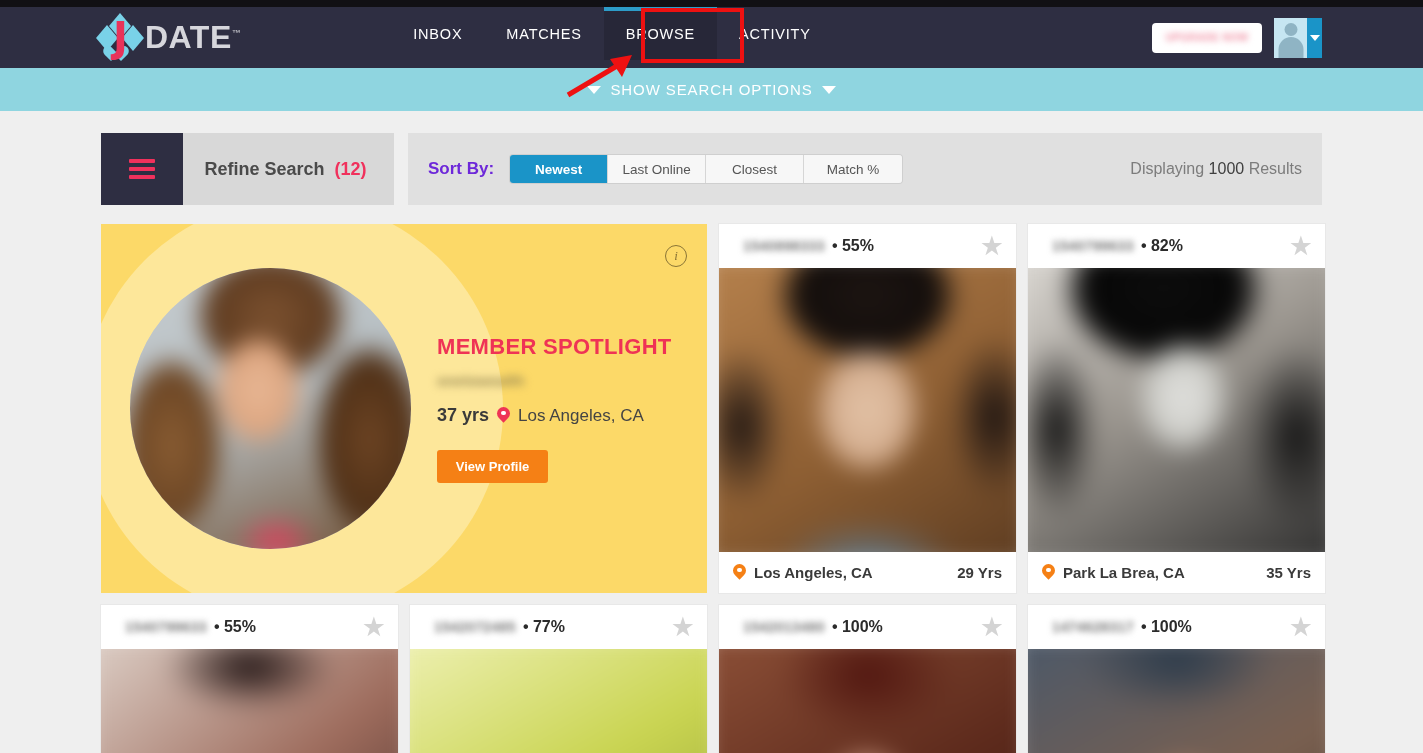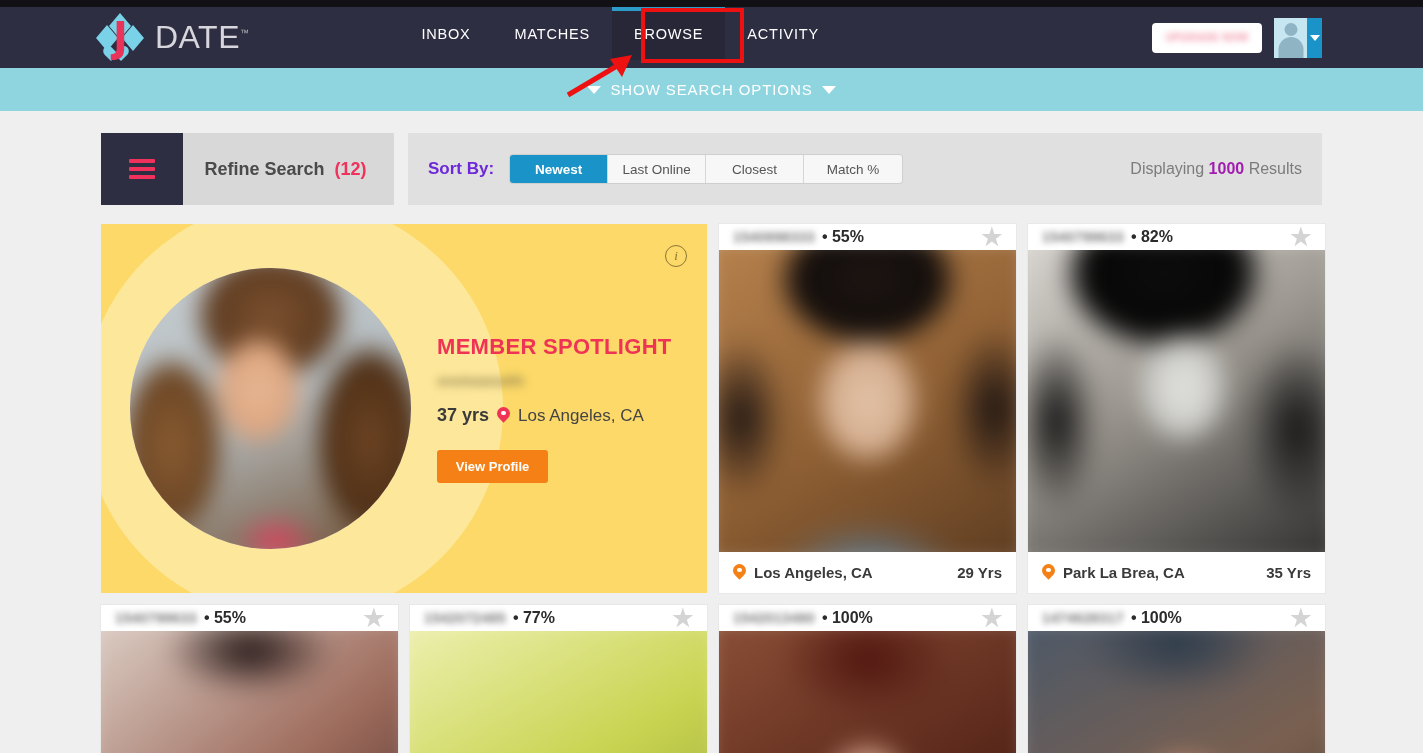--- a/index.html
+++ b/index.html
@@ -46,21 +46,21 @@
   }
   .logo-heart:before { left: 0; transform: rotate(-45deg); transform-origin: 0 100%; }
   .logo-heart:after { left: 0; transform: rotate(45deg); transform-origin: 100% 100%; }
   .logo-j {
     position: absolute; left: 15px; top: 5px;
     font-size: 40px; font-weight: bold; color: #e8335a;
     font-family: "DejaVu Sans", sans-serif; line-height: 40px; z-index: 3;
   }
   .logo-text {
     color: #d6d6dc; font-size: 32px; letter-spacing: 0.5px;
-    font-weight: 400; margin-left: 12px; position: relative;
+    font-weight: 700; margin-left: 2px; position: relative;
   }
   .logo-tm { font-size: 9px; vertical-align: super; color: #b8b8c0; }
 
   .nav { display: flex; align-items: stretch; margin-left: 150px; height: 61px; }
   .nav-item {
     color: #ffffff; font-size: 14.5px; letter-spacing: 0.8px;
     padding: 0 22px; display: flex; align-items: center;
     height: 53px; cursor: pointer; position: relative;
     font-weight: 400;
   }
@@ -158,21 +158,21 @@
     height: 28px; min-width: 98px; padding: 0 12px;
     display: flex; align-items: center; justify-content: center;
     background: #f7f7f7; color: #555; font-size: 13.5px;
     border-right: 1px solid #d6d6d6; cursor: pointer;
   }
   .sort-btn:last-child { border-right: none; }
   .sort-btn.active { background: #1a94c8; color: #fff; font-weight: bold; }
   .displaying {
     margin-left: auto; font-size: 16px; color: #7c7c7c;
   }
-  .displaying b { color: #a21caf; font-weight: bold; }
+  .displaying b { color: #404040; font-weight: normal; }
 
   
   .grid {
     margin-top: 19px;
     display: grid;
     grid-template-columns: 297px 297px 297px 297px;
     gap: 12px;
   }
 
   
@@ -243,22 +243,22 @@
   .pin-pink { color: #ef3355; }
   .pin-orange { color: #f58015; }
 
   
   .card {
     background: #fff; height: 369px; overflow: hidden;
     display: flex; flex-direction: column;
     box-shadow: 0 0 0 1px #e8e8e8;
   }
   .card-head {
-    height: 26px; display: flex; align-items: center;
-    padding: 0 12px 0 14px; flex: none;
+    height: 44px; display: flex; align-items: center;
+    padding: 0 12px 0 24px; flex: none;
   }
   .card-user {
     font-size: 14px; color: #777; filter: blur(3.2px);
     font-weight: bold; letter-spacing: 0.4px;
   }
   .card-pct { font-size: 16px; font-weight: bold; color: #2b2b2b; margin-left: 7px; }
   .star {
     margin-left: auto; color: #d4d4d4; font-size: 27px; line-height: 1;
     cursor: pointer;
   }

